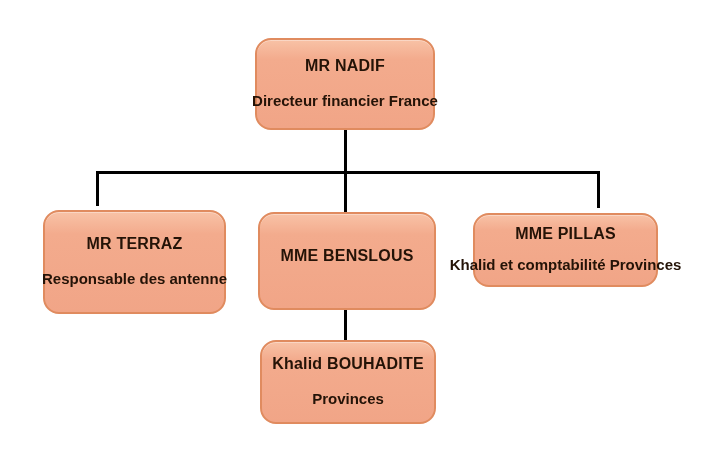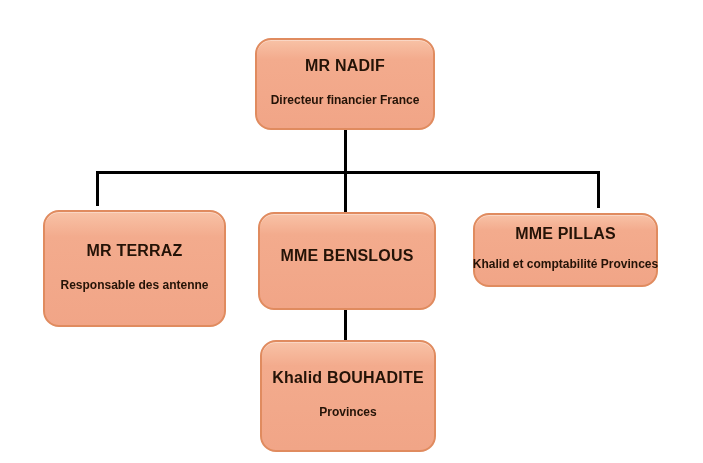--- a/index.html
+++ b/index.html
@@ -30,32 +30,32 @@
     font-weight: bold;
     padding: 6px 8px;
   }
   .node-name {
     font-size: 16px;
     letter-spacing: 0.2px;
     margin-bottom: 15px;
     white-space: nowrap;
   }
   .node-role {
-    font-size: 12px;
+    font-size: 15px;
     line-height: 21px;
   }
   .role-line { display: block; white-space: nowrap; }
 
   .node-nadif     { left: 255px; top:  38px; width: 180px; height:  92px; }
-  .node-terraz    { left:  43px; top: 210px; width: 183px; height:  117px; }
+  .node-terraz    { left:  43px; top: 210px; width: 183px; height:  104px; }
   .node-benslous  { left: 258px; top: 212px; width: 178px; height:  98px; }
   .node-benslous .node-name,
   .node-pillas   .node-name { margin-bottom: 11px; }
   .node-pillas    { left: 473px; top: 213px; width: 185px; height:  74px; }
-  .node-bouhadite { left: 260px; top: 340px; width: 176px; height:  112px; }
+  .node-bouhadite { left: 260px; top: 340px; width: 176px; height:  84px; }
 
   
   .line {
     position: absolute;
     background: #000000;
   }
   .line-v-top        { left: 344px; top: 130px; width: 3px;   height: 82px; }
   .line-h-main       { left:  97px; top: 171px; width: 503px; height: 3px;  }
   .line-v-left-drop  { left:  96px; top: 171px; width: 3px;   height: 35px; }
   .line-v-right-drop { left: 597px; top: 171px; width: 3px;   height: 37px; }

